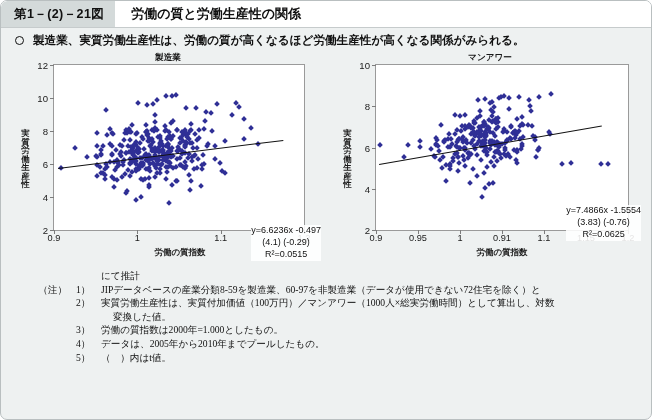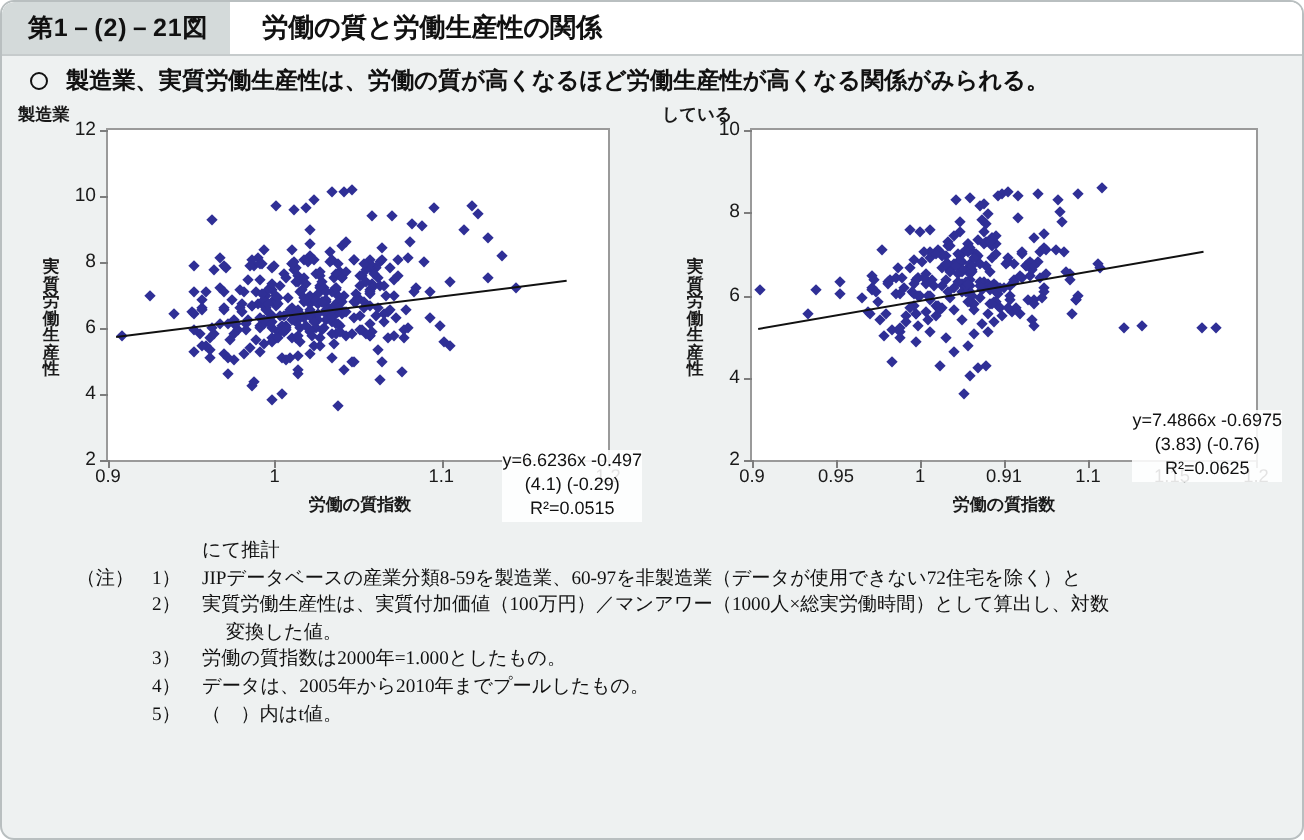--- a/index.html
+++ b/index.html
@@ -64,20 +64,21 @@
   .panels {
     position: absolute; left: 0; top: 50px;
     width: 652px; height: 216px;
   }
   .panel { position: absolute; top: 0; height: 216px; }
   .panel.left  { left: 8px;   width: 318px; }
   .panel.right { left: 330px; width: 318px; }
 
   .panel-title {
     position: absolute; top: 1px; left: 0; width: 100%;
+    text-align: center;
     font-size: 8.6px; font-weight: bold; color: #1a1a1a;
   }
 
   
   .plot-frame {
     position: absolute;
     background: #ffffff;
     border: 1px solid #9a9a9a;
   }
   .panel.left  .plot-frame { left: 44px; top: 13px; width: 252px; height: 167px; }
@@ -570,21 +571,21 @@
         </div>
       <div class="axis-title-x">労働の質指数</div>
       <div class="eqbox">
         <div>y=6.6236x -0.497</div>
         <div>(4.1)  (-0.29)</div>
         <div>R²=0.0515</div>
       </div>
     </div>
 
     <div class="panel right">
-      <div class="panel-title">している</div>
+      <div class="panel-title">マンアワー</div>
       <div class="axis-title-y">実質労働生産性</div>
       <div class="plot-frame">
         <div class="plot-inner" id="plot-1">
             <div class="point" style="left: 139.05px; top: 73.0823px; background: rgb(47, 47, 150);"></div>
             <div class="point" style="left: 151.717px; top: 60.4937px; background: rgb(47, 47, 150);"></div>
             <div class="point" style="left: 96.8506px; top: 103.731px; background: rgb(47, 47, 150);"></div>
             <div class="point" style="left: 86.9002px; top: 76.7497px; background: rgb(47, 47, 150);"></div>
             <div class="point" style="left: 84.1542px; top: 82.6749px; background: rgb(47, 47, 150);"></div>
             <div class="point" style="left: 156.047px; top: 60.8715px; background: rgb(47, 47, 150);"></div>
             <div class="point" style="left: 139.551px; top: 69.7714px; background: rgb(47, 47, 150);"></div>
@@ -876,21 +877,21 @@
           <div class="xlabel-val" style="left: 126px;">0.91</div>
           <div class="tickmark xtick" style="left: 168px;"></div>
           <div class="xlabel-val" style="left: 168px;">1.1</div>
           <div class="tickmark xtick" style="left: 210px;"></div>
           <div class="xlabel-val" style="left: 210px;">1.15</div>
           <div class="tickmark xtick" style="left: 252px;"></div>
           <div class="xlabel-val" style="left: 252px;">1.2</div>
         </div>
       <div class="axis-title-x">労働の質指数</div>
       <div class="eqbox">
-        <div>y=7.4866x -0.6975</div>
+        <div>y=7.4866x -1.5554</div>
         <div>(3.83)  (-0.76)</div>
         <div>R²=0.0625</div>
       </div>
     </div>
 
   </div>
 
   <div class="notes">
     <div class="note-cont">にて推計</div>
 

